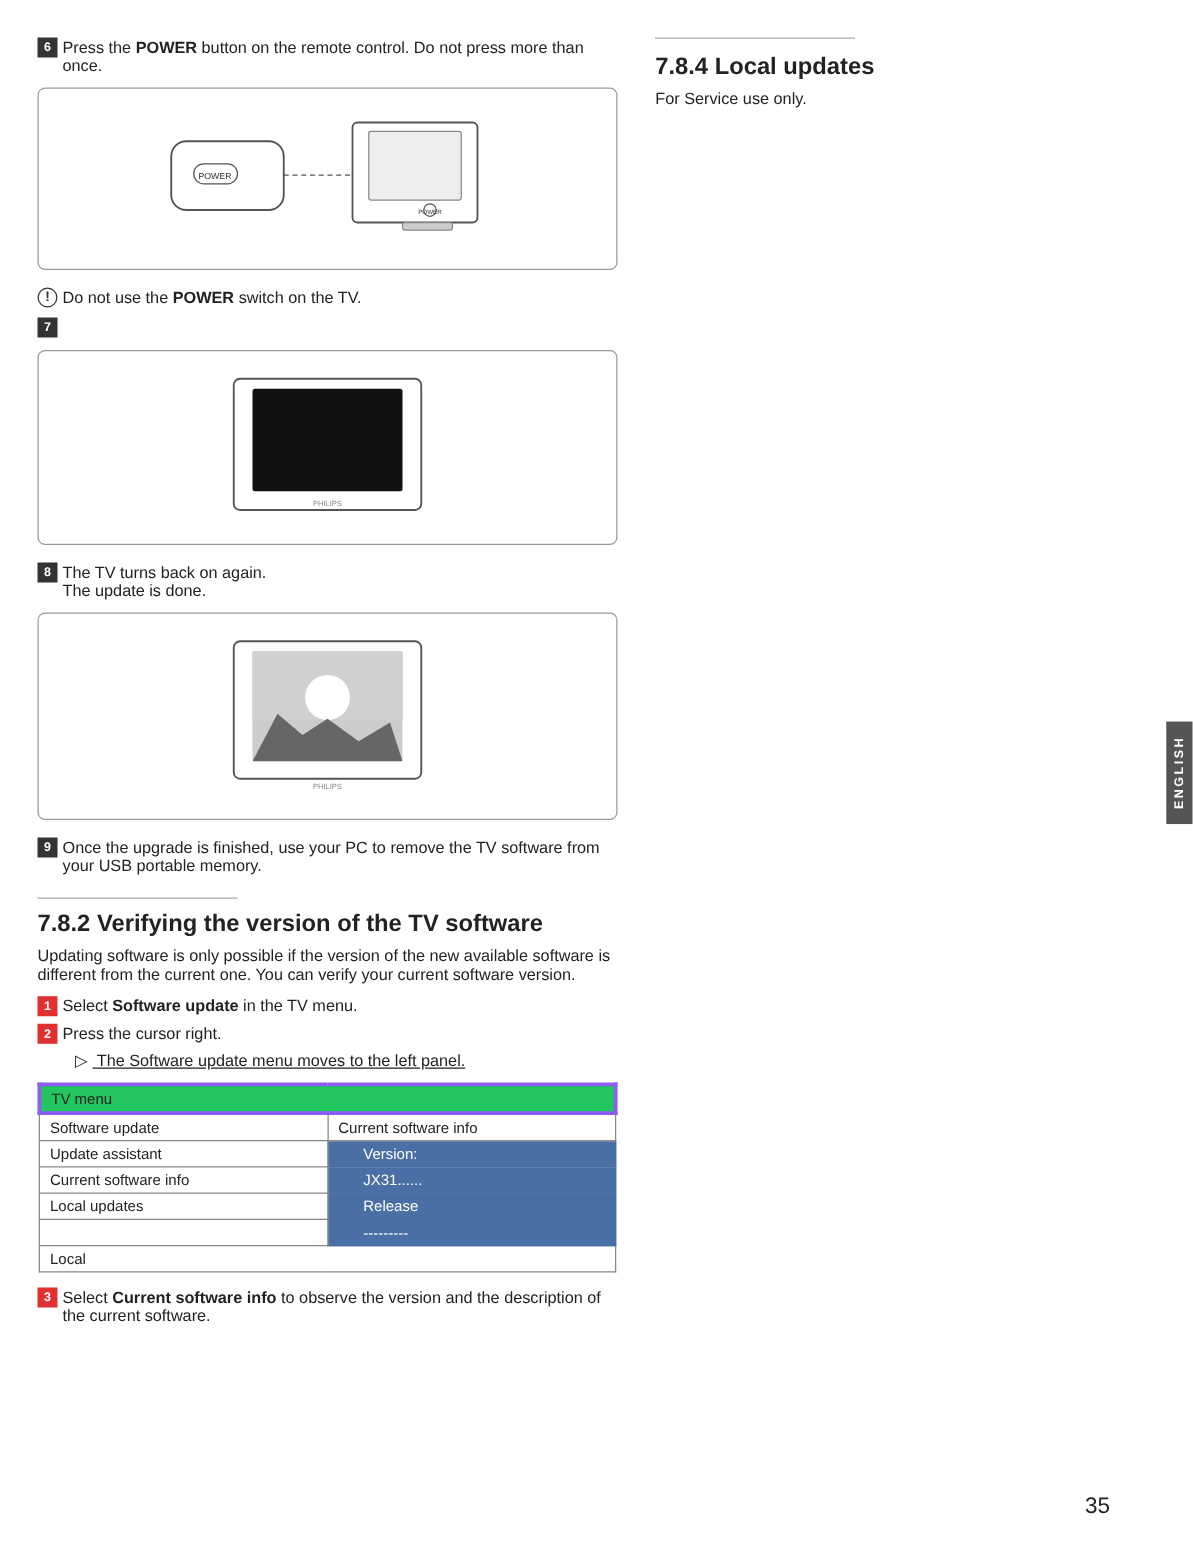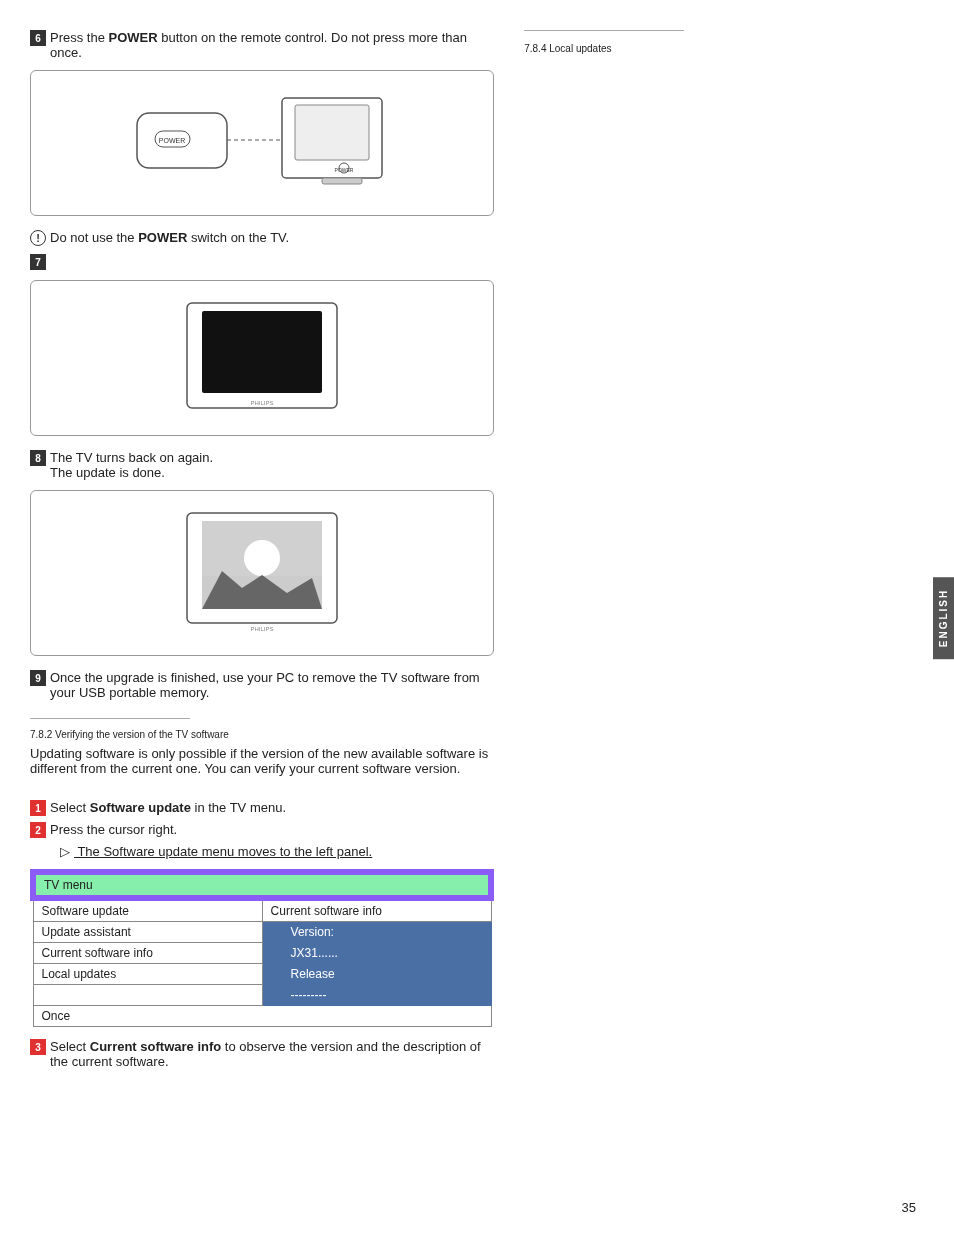--- a/index.html
+++ b/index.html
@@ -100,40 +100,40 @@
 
     
     .section-divider {
       border: none;
       border-top: 1px solid #aaa;
       margin: 18px 0 10px 0;
       width: 160px;
     }
 
     .section-heading {
-      font-weight: normal;
-      font-size: 10px;
+      font-weight: bold;
+      font-size: 19px;
       margin-bottom: 6px;
     }
 
     
     .menu-table {
       width: 100%;
       border-collapse: collapse;
       margin: 10px 0 12px 0;
       font-size: 12px;
     }
     .menu-table td {
       border: 1px solid #888;
       padding: 3px 8px;
     }
     .menu-table .header-row td {
-      background: #86efac;
+      background: #22c55e;
       font-weight: normal;
-      border: 6px solid #8b5cf6;
+      border: 3px solid #8b5cf6;
       margin-top: 14px;
     }
     .menu-table td.right-panel {
       background: #4a6fa5;
       color: #fff;
       border: 1px solid #4a6fa5;
       padding-left: 28px;
     }
 
     p { margin-bottom: 6px; font-size: 13px; }
@@ -142,22 +142,22 @@
 
     .bullet-triangle {
       display: inline-block;
       margin-right: 4px;
     }
 
     
     .page-number {
       position: absolute;
       bottom: 20px;
-      right: 38px;
-      font-size: 13px;
+      right: 66px;
+      font-size: 18px;
       margin-top: 20px;
     }
   </style>
 </head>
 <body>
 
 <div class="page">
 
   <div class="side-tab">ENGLISH</div>
 
@@ -237,21 +237,21 @@
       </div>
 
       <div class="step-row">
         <span class="step-num">9</span>
         <span class="step-text">Once the upgrade is finished, use your PC to remove the TV software from your USB portable memory.</span>
       </div>
 
       <hr class="section-divider">
 
       <p class="section-heading">7.8.2  Verifying the version of the TV software</p>
-      <p style="margin-bottom:24px;">Updating software is only possible if the version of the new available software is different from the current one. You can verify your current software version.</p>
+      <p style="margin-bottom:10px;">Updating software is only possible if the version of the new available software is different from the current one. You can verify your current software version.</p>
 
       <div class="step-row">
         <span class="step-num" style="background:#e03030;">1</span>
         <span class="step-text">Select <strong>Software update</strong> in the TV menu.</span>
       </div>
 
       <div class="step-row">
         <span class="step-num" style="background:#e03030;">2</span>
         <span class="step-text">Press the cursor right.</span>
       </div>
@@ -278,37 +278,38 @@
         </tr>
         <tr>
           <td>Local updates</td>
           <td class="right-panel">Release</td>
         </tr>
         <tr>
           <td></td>
           <td class="right-panel">---------</td>
         </tr>
         <tr>
-          <td colspan="2">Once</td>
+          <td colspan="2">Local</td>
         </tr>
       </tbody>
         </table>
 
       <div class="step-row">
         <span class="step-num" style="background:#e03030;">3</span>
         <span class="step-text">Select <strong>Current software info</strong> to observe the version and the description of the current software.</span>
       </div>
 
     </div>
 
     <div class="right-col">
 
       <hr class="section-divider" style="margin-top:0; margin-bottom:12px;">
 
       <p class="section-heading">7.8.4  Local updates</p>
+      <p>For Service use only.</p>
 
     </div>
 
   </div>
 
   <div class="page-number">35</div>
 
 </div>
 
 </body></html>

